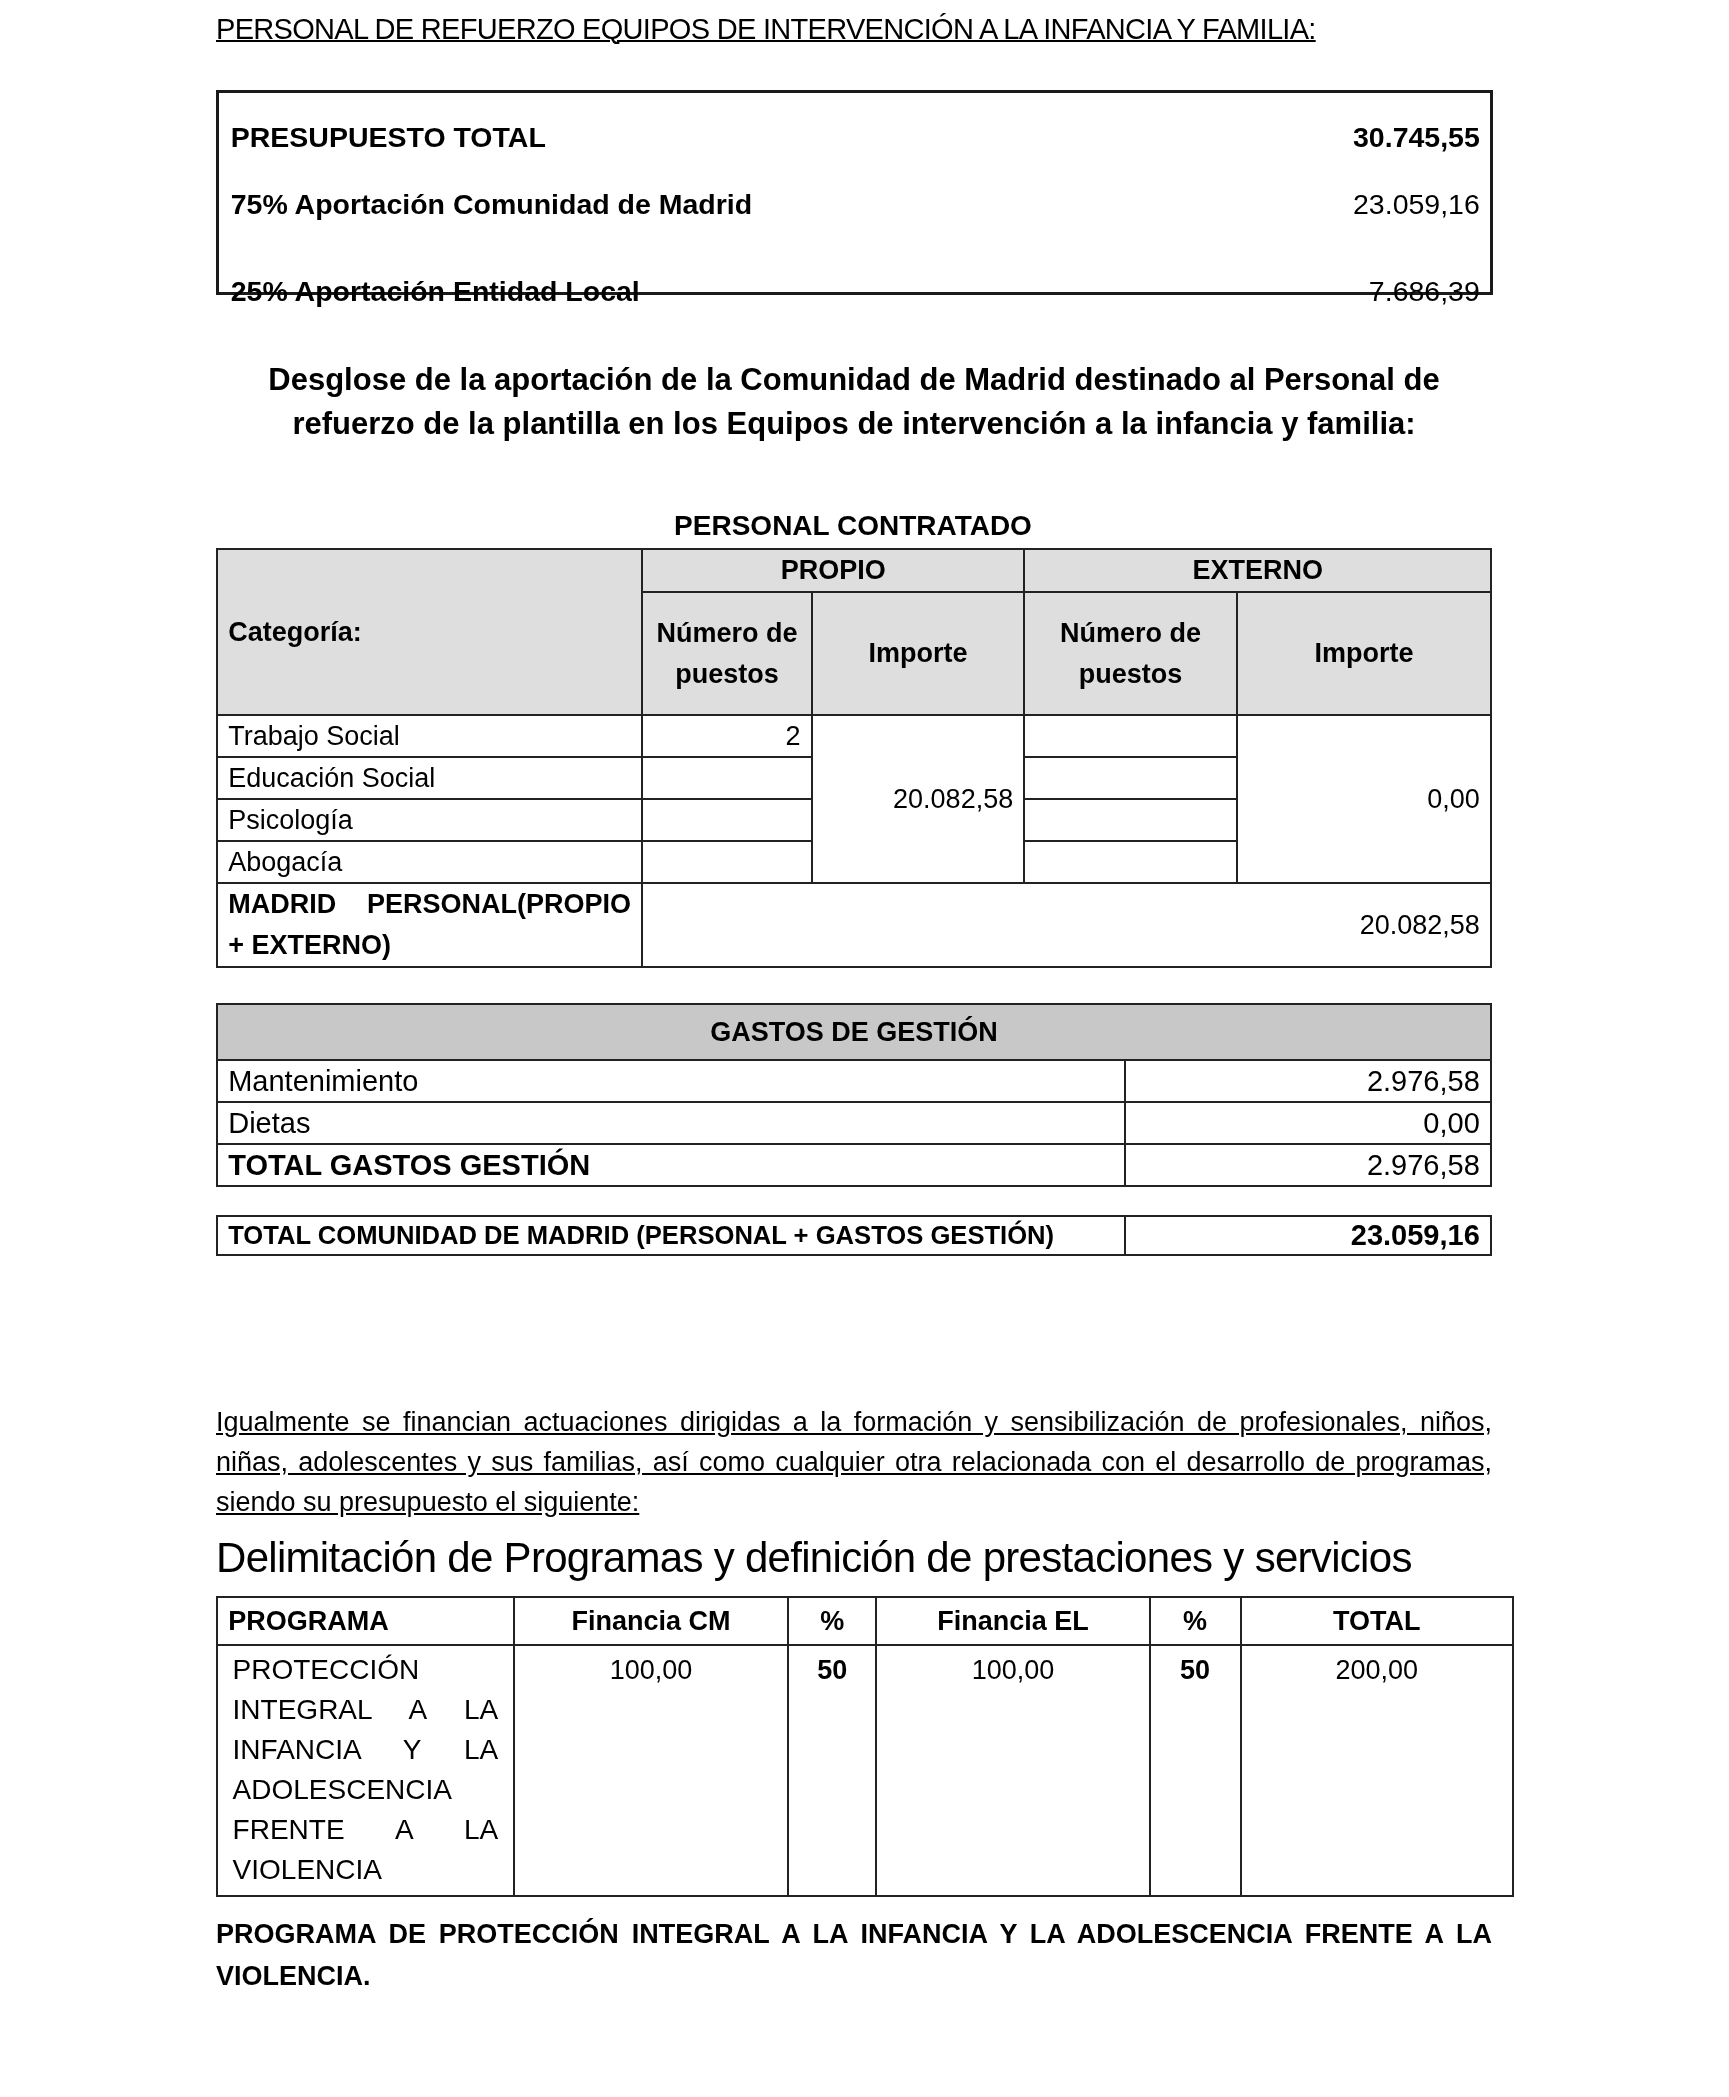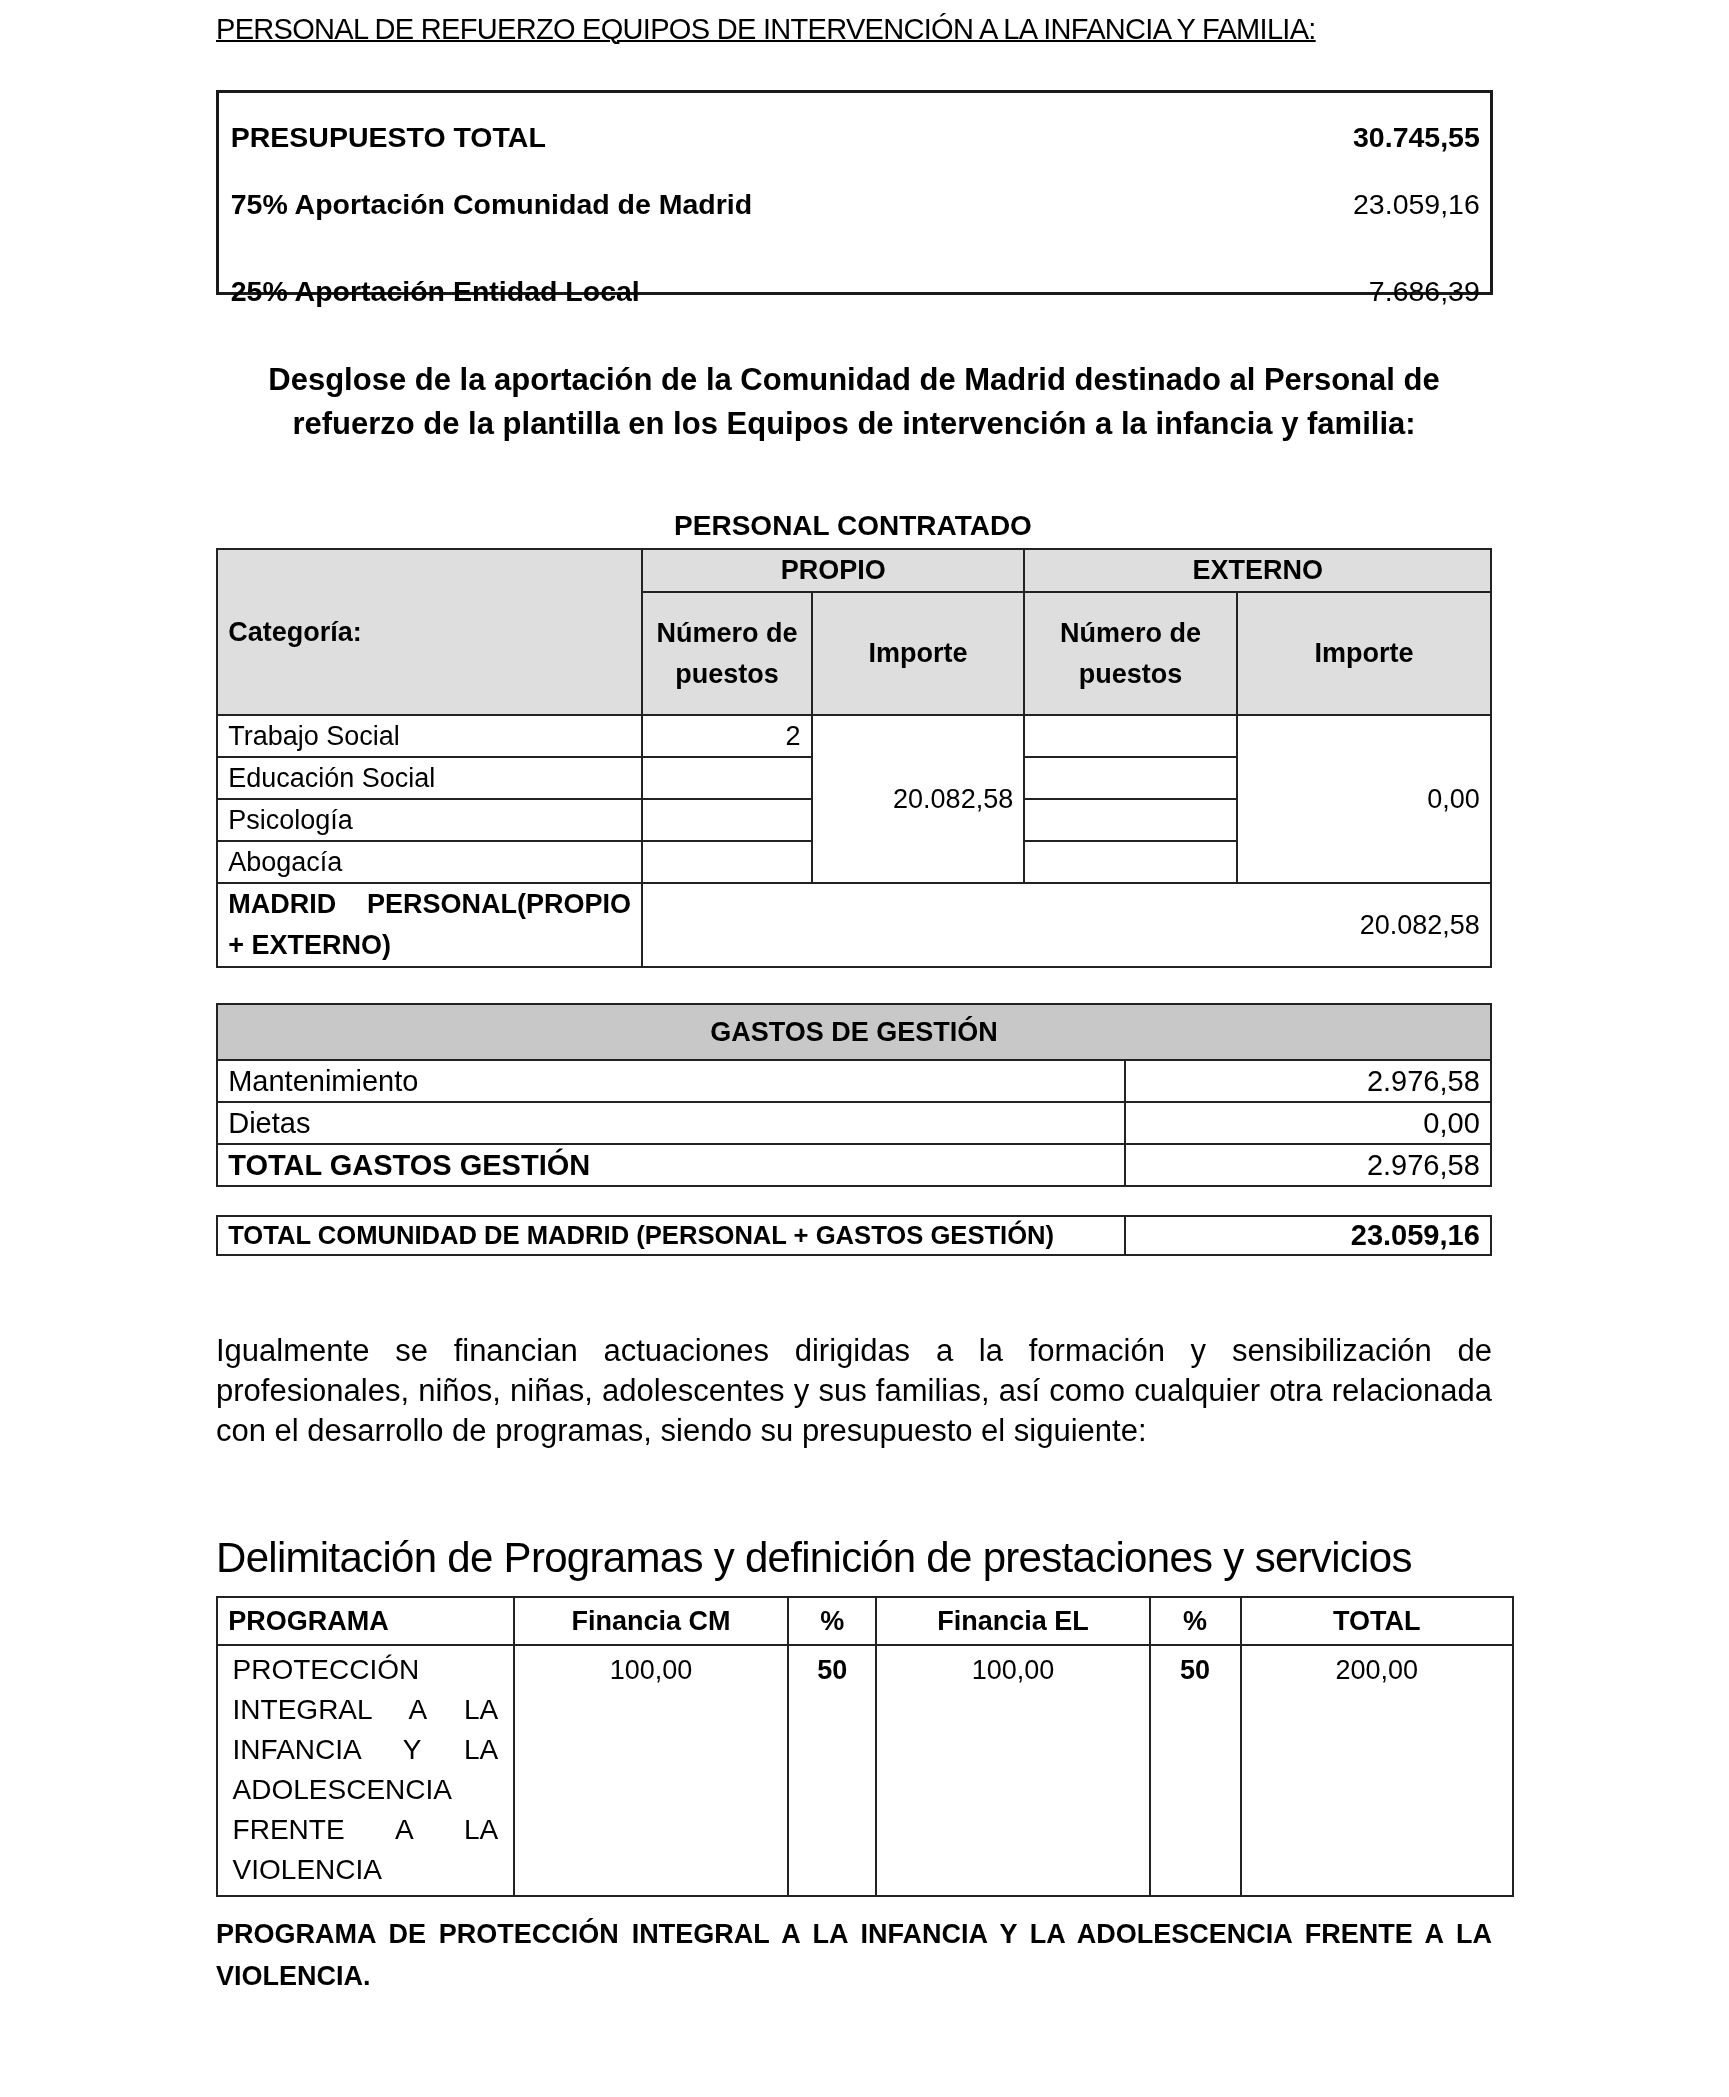--- a/index.html
+++ b/index.html
@@ -9,21 +9,21 @@
   .budget-box { left:216px; top:90px; width:1271px; height:199px; border:3.7px solid #1a1a1a; box-sizing:content-box; }
   .brow { position:absolute; left:11.7px; right:10.2px; font-size:28.5px; display:flex; justify-content:space-between; }
   .bold { font-weight:bold; }
   .desglose { left:216px; width:1276px; top:358px; text-align:center; font-size:31px; font-weight:bold; line-height:44px; }
   .pc-label { left:642px; width:422px; top:510px; text-align:center; font-size:28px; font-weight:bold; }
   table { border-collapse:collapse; position:absolute; }
   td, th { border:2.2px solid #222; padding:0 10.2px; font-size:27px; }
   .hdr { background:#dedede; font-weight:bold; text-align:center; line-height:41px; }
   .num { text-align:right; }
   .gastos-hdr { background:#c8c8c8; font-weight:bold; text-align:center; }
-  .para { left:216px; width:1276px; top:1331px; font-size:31px; line-height:40px; text-align:justify; }
+  .para { left:216px; width:1276px; top:1402px; font-size:27px; line-height:40px; text-align:justify;text-decoration:underline; }
   .delim { left:216px; top:1534px; font-size:42px; letter-spacing:-0.7px; }
   .bottom { left:216px; width:1276px; top:1913px; font-size:27px; font-weight:bold; line-height:42px; text-align:justify; }
   .prog td { vertical-align:top; line-height:40px; padding-top:4.4px; }
   .prog .ph td { vertical-align:middle; font-weight:bold; text-align:center; padding-top:0; }
 </style>
 </head>
 <body>
 
 <div class="abs title">PERSONAL DE REFUERZO EQUIPOS DE INTERVENCIÓN A LA INFANCIA Y FAMILIA:</div>
 

